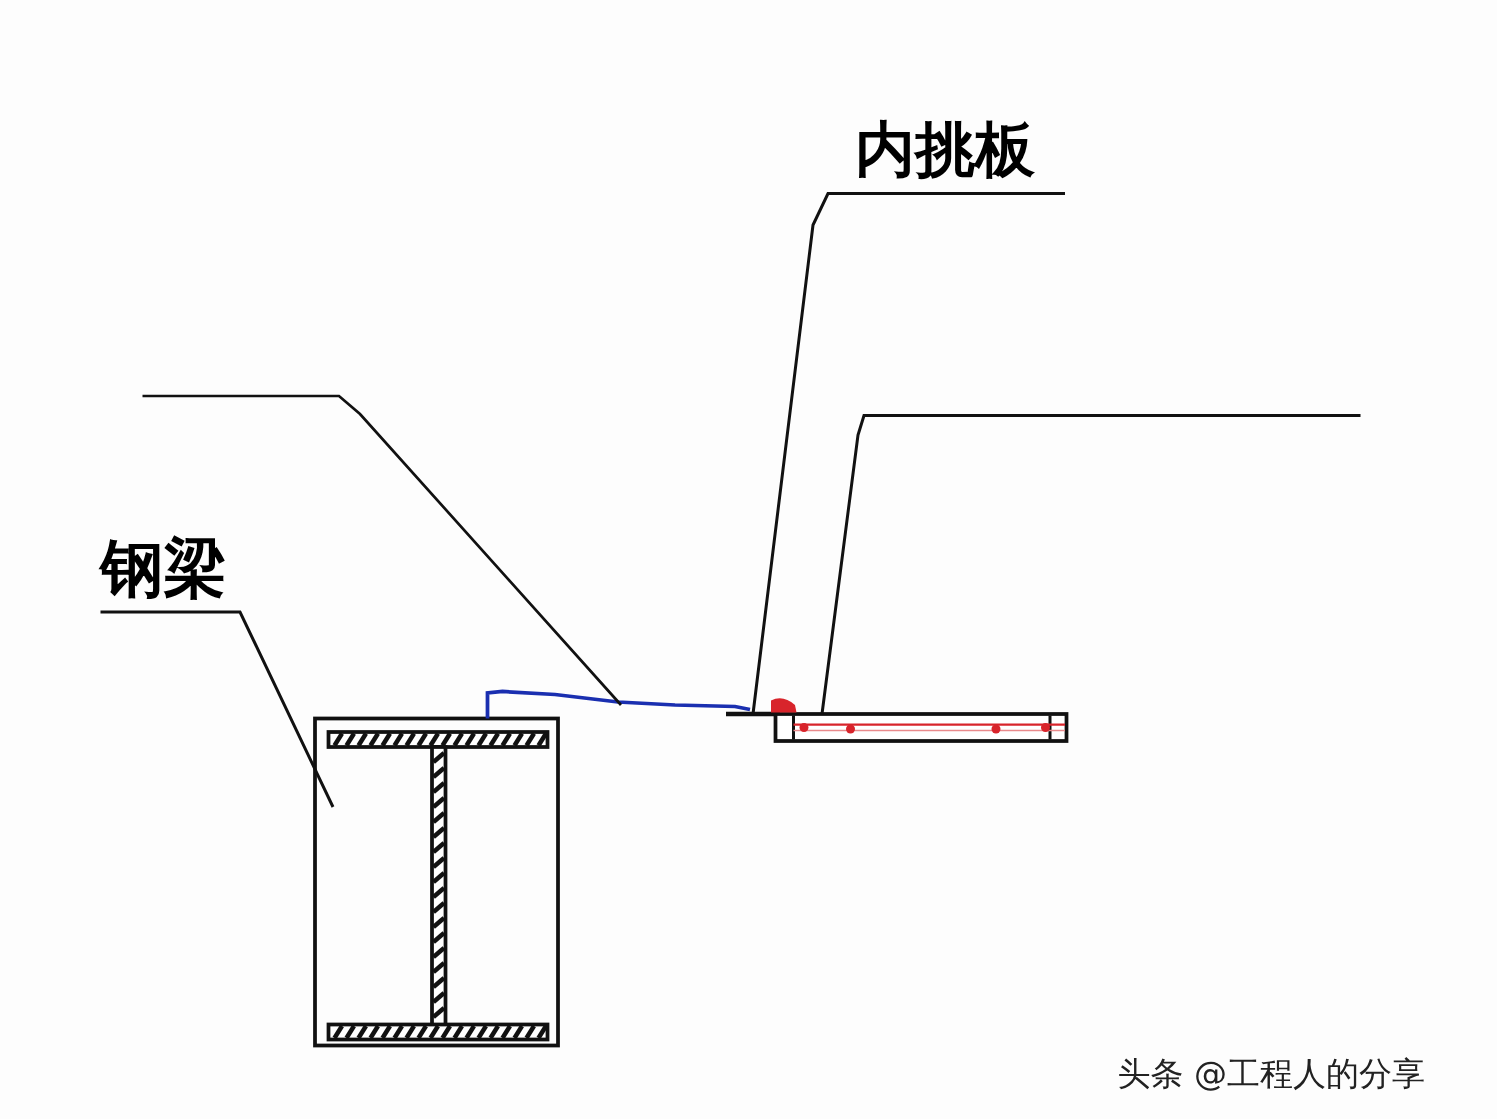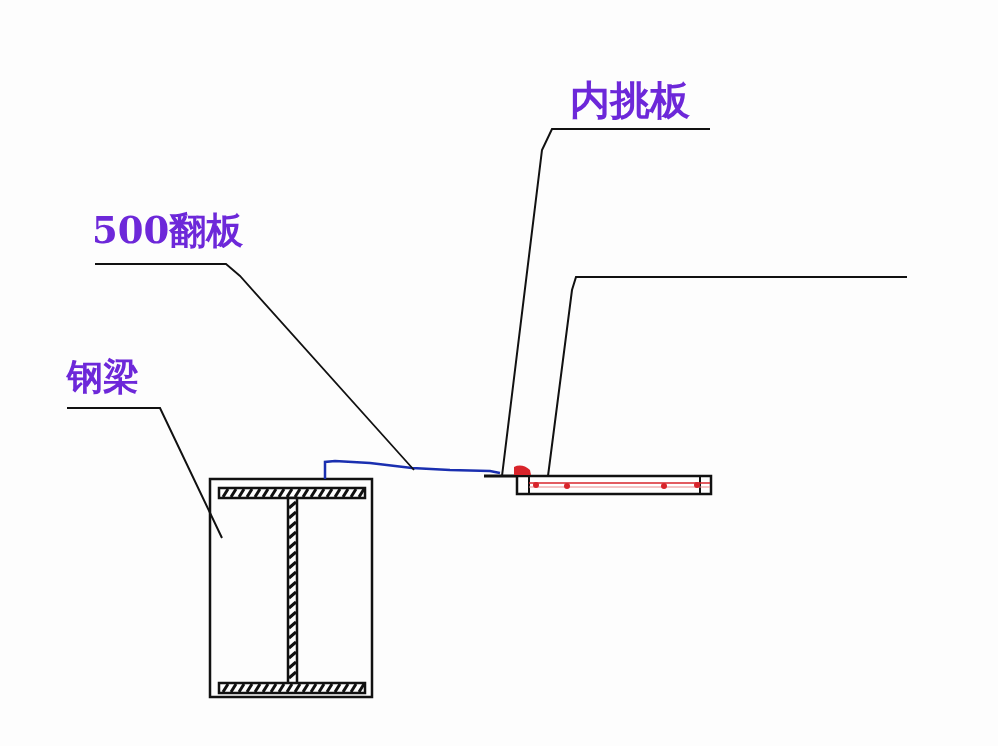--- a/index.html
+++ b/index.html
@@ -1,18 +1,18 @@
 <!DOCTYPE html>
 <html><head>
 <meta charset="utf-8">
 <style>
   html, body { margin: 0; padding: 0; background: #ffffff; }
   .canvas { position: relative; width: 998px; height: 746px; background: #fdfdfd; overflow: hidden; }
   svg { position: absolute; left: 0; top: 0; }
-  .label { position: absolute; font-family: "DejaVu Serif", "Liberation Serif", serif; font-weight: bold; color: #6d28d9; font-size: 38px; line-height: 1; white-space: nowrap; }
+  .label { position: absolute; font-family: "DejaVu Serif", "Liberation Serif", serif; font-weight: bold; color: #000000; font-size: 38px; line-height: 1; white-space: nowrap; }
   .watermark { position: absolute; font-family: "DejaVu Sans", "Liberation Sans", sans-serif; color: #222; font-size: 22px; white-space: nowrap; text-shadow: 0 0 2px #fff; }
 </style>
 </head>
 <body>
 
 <div class="canvas">
   <svg width="998" height="746" viewBox="0 0 998 746">
 
     <rect x="210" y="479" width="162" height="218" fill="none" stroke="#111" stroke-width="2.5"></rect>
 
@@ -107,16 +107,16 @@
       <path d="M514,475 L514,467 Q522,463 530,470 L531,475 Z" fill="#d8242b"></path>
     </g>
 
     <path d="M710,129 L552,129 L542,150 L502,476" fill="none" stroke="#111" stroke-width="2"></path>
     <path d="M95,264 L226,264 L240,276 L414,470" fill="none" stroke="#111" stroke-width="1.8"></path>
     <path d="M907,277 L576,277 L572,290 L548,476" fill="none" stroke="#111" stroke-width="2"></path>
     <path d="M67,408 L160,408 L222,538" fill="none" stroke="#111" stroke-width="2"></path>
   </svg>
 
   <div class="label" style="left:570px; top:80px; font-size:40px;">内挑板</div>
-  <div class="label" style="left:92px; top:212px; font-size:37px;">500翻板</div>
-  <div class="label" style="left:67px; top:358px; font-size:36px;">钢梁</div>
+  <div class="label" style="left:67px; top:358px; font-size:42px;">钢梁</div>
 
+  <div class="watermark" style="left:745px; top:701px;">头条 @工程人的分享</div>
 </div>
 
 </body></html>

